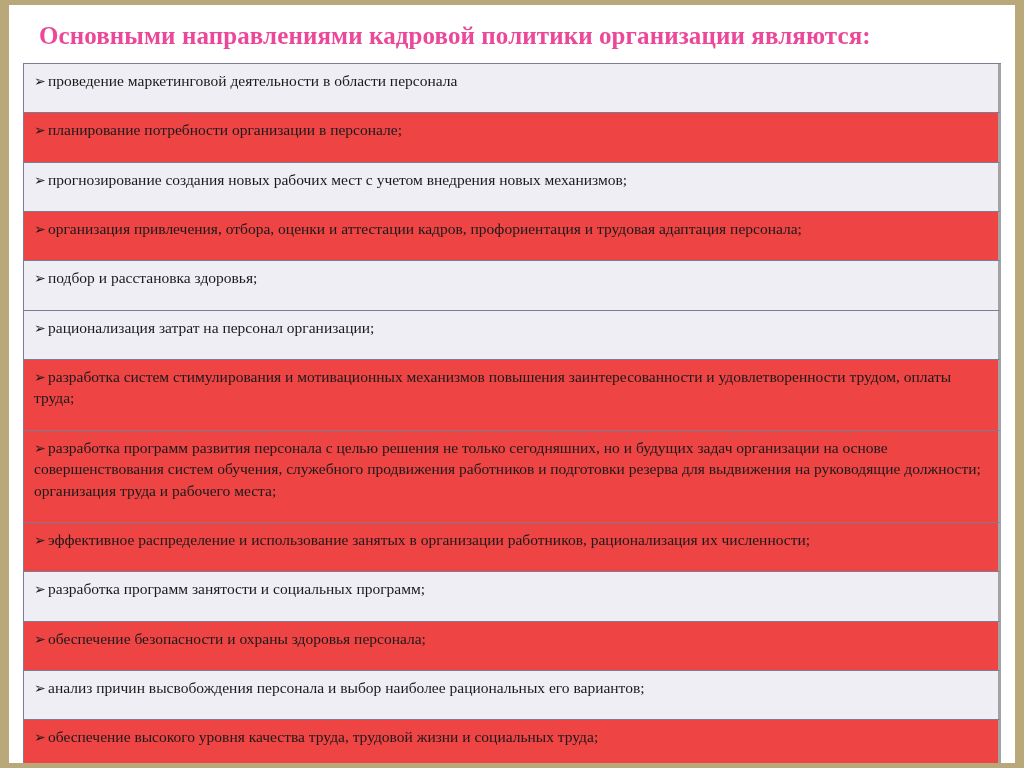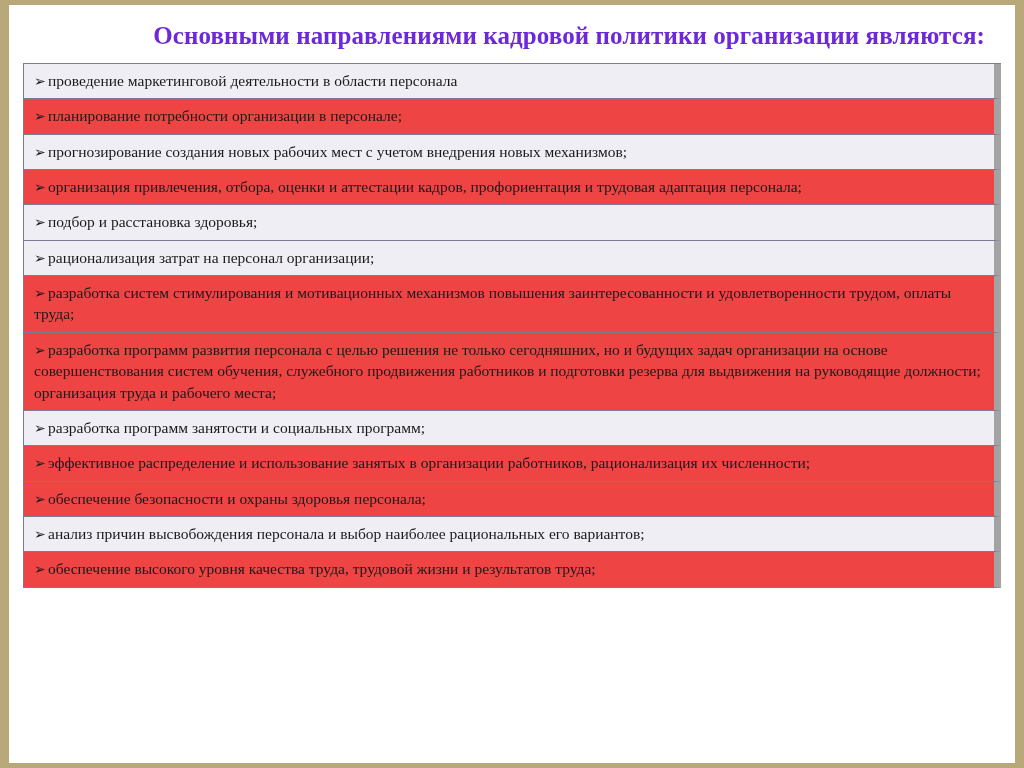--- a/index.html
+++ b/index.html
@@ -33,39 +33,39 @@
     background: #b9a97a;
   }
   .slide::after {
     content: "";
     position: absolute;
     left: 0; right: 0; bottom: 0;
     height: 5px;
     background: #b9a97a;
   }
   .title {
-    text-align: right;
+    text-align: left;
     font-weight: bold;
     font-size: 25px;
-    color: #6d28d9;
+    color: #ec4899;
     letter-spacing: 0.1px;
     padding: 22px 30px 12px 30px;
     line-height: 1.15;
   }
   .list {
     margin: 0 14px 0 14px;
     border-top: 1px solid #7d7a94;
   }
   .item {
     position: relative;
     border-left: 1px solid #7d7a94;
-    border-right: 7px solid #a3a3a3;
+    border-right: 3px solid #a3a3a3;
     border-bottom: 1px solid #7d7a94;
     background: #efeef5;
-    padding: 6px 10px 7px 10px;
+    padding: 6px 10px 21px 10px;
     font-size: 15.5px;
     line-height: 1.38;
     color: #1a1a1a;
     box-sizing: border-box;
   }
   .item.alt {
     background: #ef4444;
   }
   .item .bullet {
     display: inline-block;
@@ -84,19 +84,19 @@
   <div class="title">Основными направлениями кадровой политики организации являются:</div>
   <div class="list" id="list">
       <div class="item"><span class="bullet">➢</span><span class="txt">проведение маркетинговой деятельности в области персонала</span></div>
       <div class="item alt"><span class="bullet">➢</span><span class="txt">планирование потребности организации в персонале;</span></div>
       <div class="item"><span class="bullet">➢</span><span class="txt">прогнозирование создания новых рабочих мест с учетом внедрения новых механизмов;</span></div>
       <div class="item alt"><span class="bullet">➢</span><span class="txt">организация привлечения, отбора, оценки и аттестации кадров, профориентация и трудовая адаптация персонала;</span></div>
       <div class="item"><span class="bullet">➢</span><span class="txt">подбор и расстановка здоровья;</span></div>
       <div class="item"><span class="bullet">➢</span><span class="txt">рационализация затрат на персонал организации;</span></div>
       <div class="item alt"><span class="bullet">➢</span><span class="txt">разработка систем стимулирования и мотивационных механизмов повышения заинтересованности и удовлетворенности трудом, оплаты труда;</span></div>
       <div class="item alt"><span class="bullet">➢</span><span class="txt">разработка программ развития персонала с целью решения не только сегодняшних, но и будущих задач организации на основе совершенствования систем обучения, служебного продвижения работников и подготовки резерва для выдвижения на руководящие должности; организация труда и рабочего места;</span></div>
+      <div class="item alt"><span class="bullet">➢</span><span class="txt">эффективное распределение и использование занятых в организации работников, рационализация их численности;</span></div>
       <div class="item"><span class="bullet">➢</span><span class="txt">разработка программ занятости и социальных программ;</span></div>
-      <div class="item alt"><span class="bullet">➢</span><span class="txt">эффективное распределение и использование занятых в организации работников, рационализация их численности;</span></div>
       <div class="item alt"><span class="bullet">➢</span><span class="txt">обеспечение безопасности и охраны здоровья персонала;</span></div>
       <div class="item"><span class="bullet">➢</span><span class="txt">анализ причин высвобождения персонала и выбор наиболее рациональных его вариантов;</span></div>
-      <div class="item alt"><span class="bullet">➢</span><span class="txt">обеспечение высокого уровня качества труда, трудовой жизни и результатов труда;</span></div>
+      <div class="item alt"><span class="bullet">➢</span><span class="txt">обеспечение высокого уровня качества труда, трудовой жизни и социальных труда;</span></div>
     </div>
 </div>
 
 </body></html>

